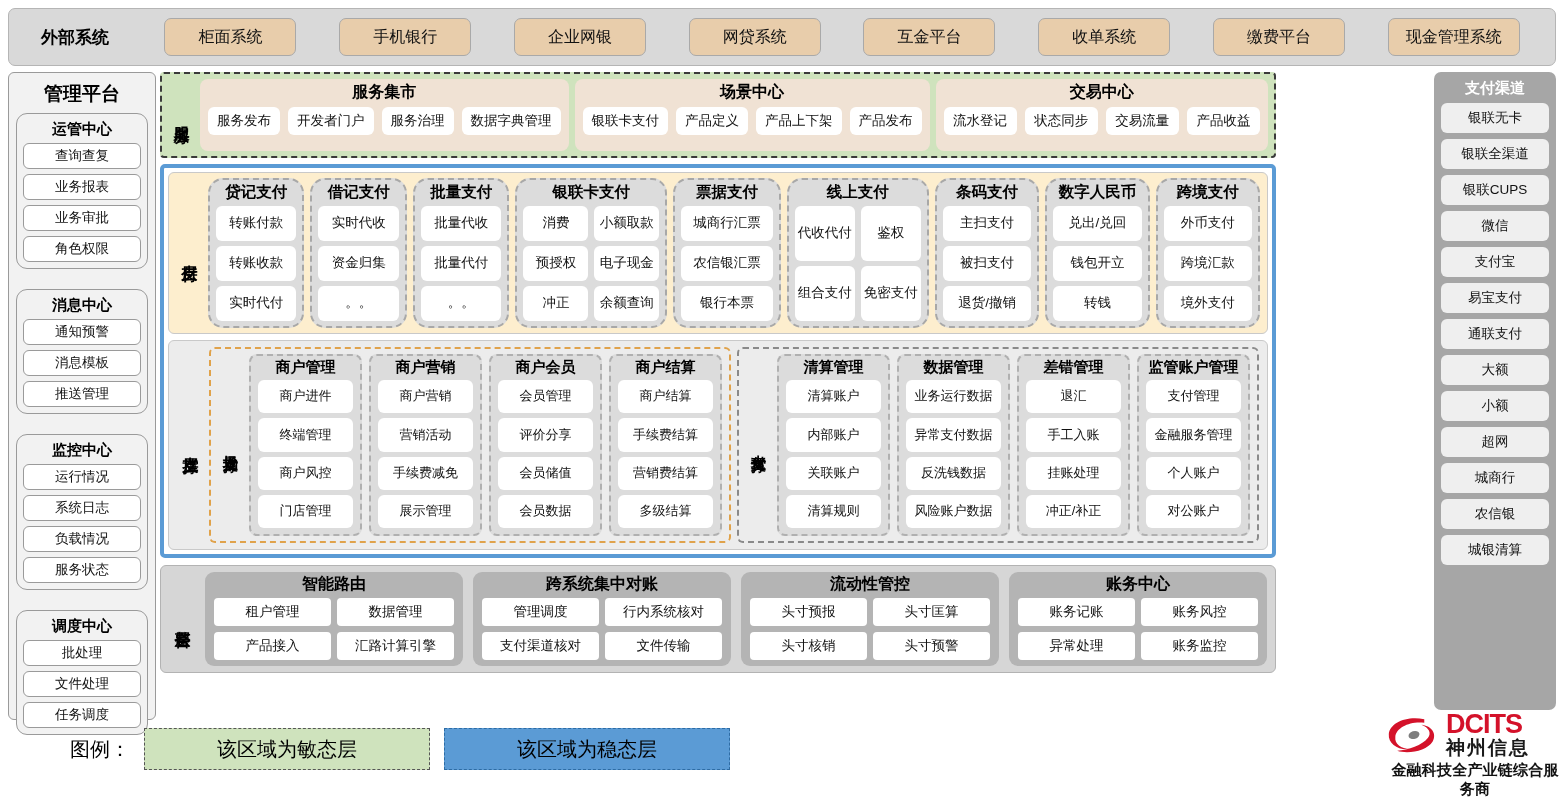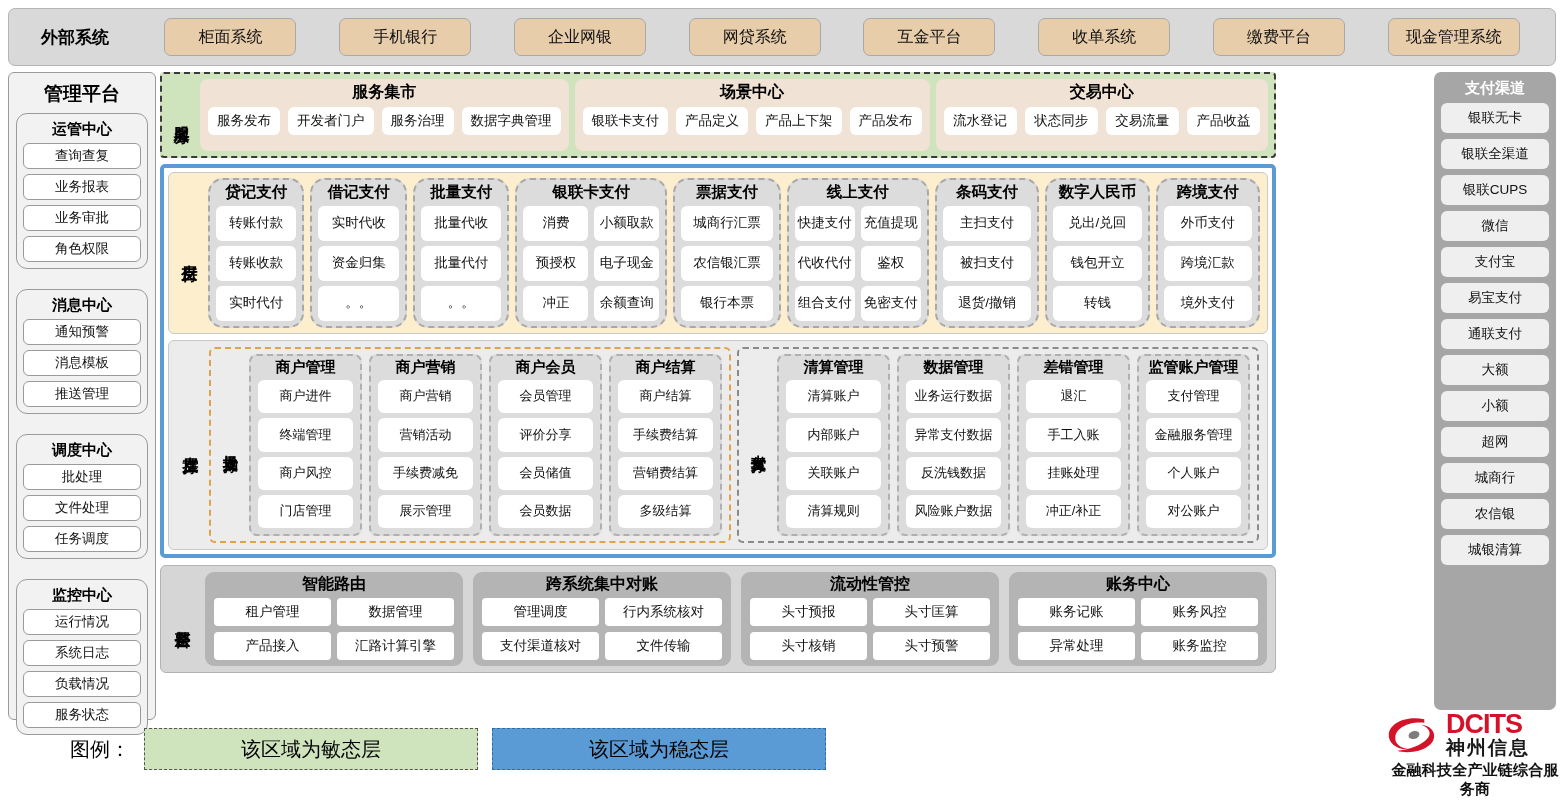--- a/index.html
+++ b/index.html
@@ -211,21 +211,21 @@
     padding: 2px 9px 6px;
   }
   .int-group .gt { font-size: 16px; font-weight: bold; color:#000; margin-bottom: 3px; }
   .int-group .grid { display: flex; flex-wrap: wrap; gap: 6px; width: 100%; flex: 1; }
   .int-group .chip { border: none; background: #fff; width: calc(50% - 3px); flex: 1 1 calc(50% - 3px); font-size: 13.5px; border-radius: 4px; }
 
   
   .legend { position: absolute; left: 70px; top: 728px; display: flex; align-items: center; gap: 14px; }
   .legend .lbl { font-size: 20px; color: #000; }
   .legend .sw {
-    height: 42px; width: 334px;
+    height: 42px; width: 286px;
     display: flex; align-items: center; justify-content: center;
     font-size: 20px; color: #000;
   }
   .legend .sw.agile { background: #cfe3bd; border: 1px dashed #555; }
   .legend .sw.stable { background: #5b9bd5; border: 1px dashed #2e6ca4; }
 
   
   .logo { position: absolute; left: 1386px; top: 712px; width: 178px; height: 84px; }
   .logo .brandrow { display: flex; align-items: center; gap: 4px; }
   .logo .mark { width: 56px; height: 44px; }
@@ -264,32 +264,32 @@
     </div>
 
     <div class="lgroup">
       <div class="g-title">消息中心</div>
       <div class="chip">通知预警</div>
       <div class="chip">消息模板</div>
       <div class="chip">推送管理</div>
     </div>
 
     <div class="lgroup">
-      <div class="g-title">调度中心</div>
-      <div class="chip">批处理</div>
-      <div class="chip">文件处理</div>
-      <div class="chip">任务调度</div>
-    </div>
-
-    <div class="lgroup">
       <div class="g-title">监控中心</div>
       <div class="chip">运行情况</div>
       <div class="chip">系统日志</div>
       <div class="chip">负载情况</div>
       <div class="chip">服务状态</div>
+    </div>
+
+    <div class="lgroup">
+      <div class="g-title">调度中心</div>
+      <div class="chip">批处理</div>
+      <div class="chip">文件处理</div>
+      <div class="chip">任务调度</div>
     </div>
   </div>
 
   <div class="right-panel">
     <div class="panel-title">支付渠道</div>
     <div class="chip">银联无卡</div>
     <div class="chip">银联全渠道</div>
     <div class="chip">银联CUPS</div>
     <div class="chip">微信</div>
     <div class="chip">支付宝</div>
@@ -419,24 +419,20 @@
             <div class="crow">
                 <div class="chip">银行本票</div>
               </div>
           </div>
         </div>
 
         <div class="pay-group" style="flex:1.6">
           <div class="gt">线上支付</div>
           <div class="cells">
             <div class="crow">
-              <div class="chip">快捷支付</div>
-              <div class="chip">充值提现</div>
-            </div>
-            <div class="crow">
               <div class="chip">代收代付</div>
               <div class="chip">鉴权</div>
             </div>
             <div class="crow">
               <div class="chip">组合支付</div>
               <div class="chip">免密支付</div>
             </div>
           </div>
         </div>
 

